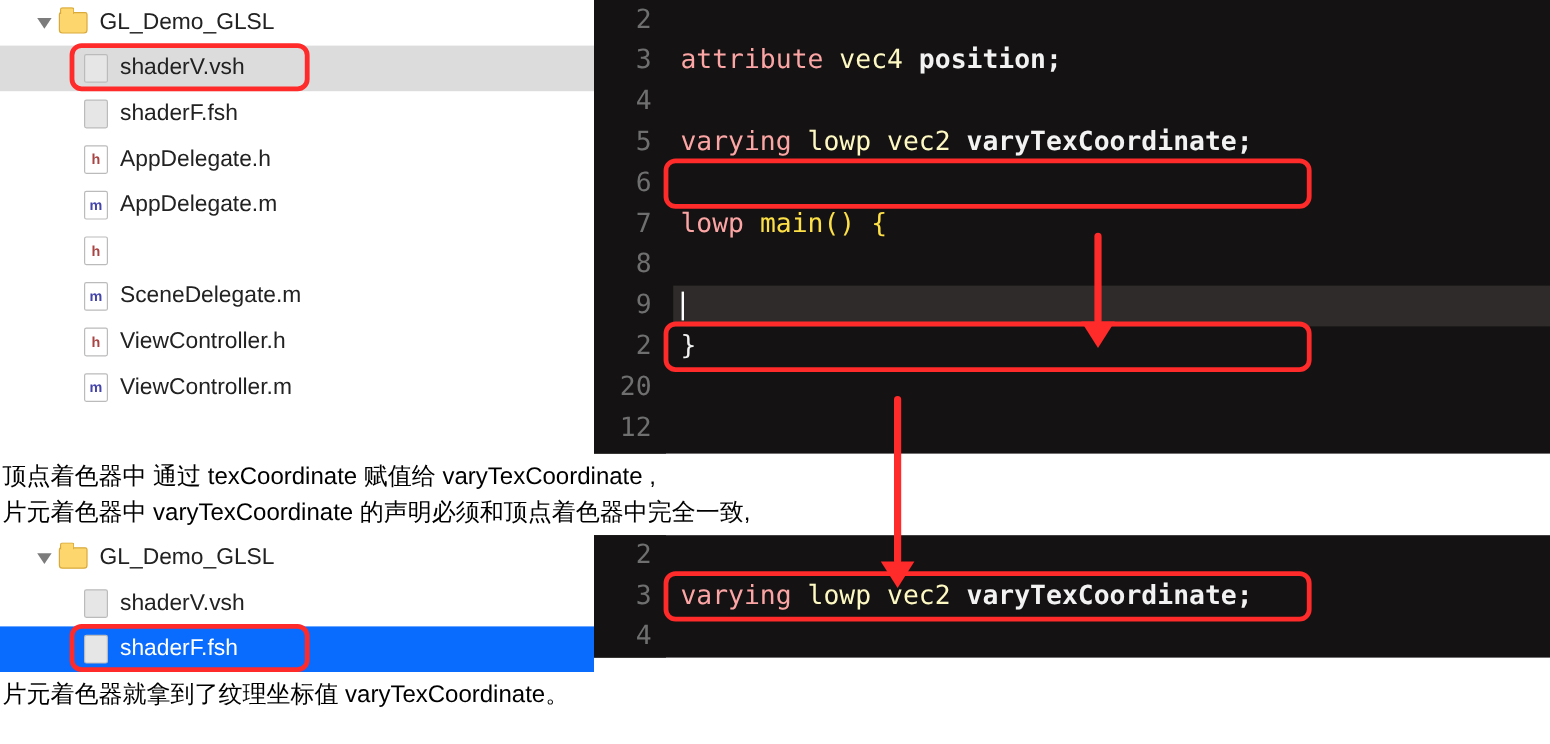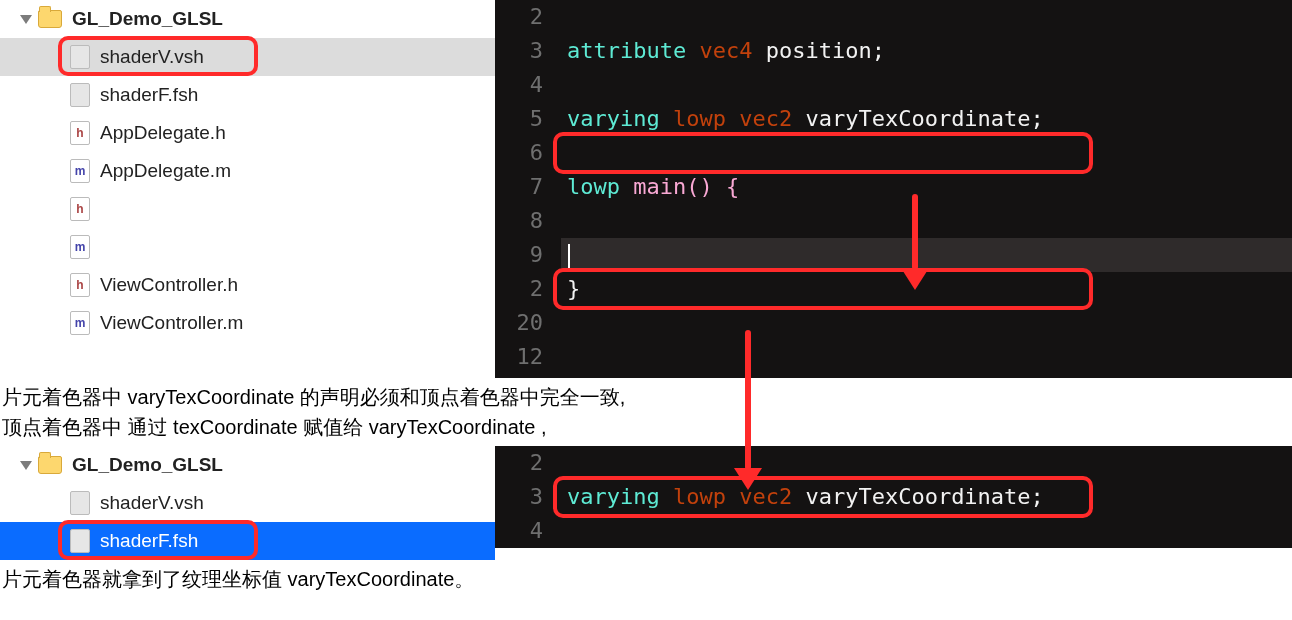--- a/index.html
+++ b/index.html
@@ -20,21 +20,21 @@
     font-size: 19px;
     color: #222;
     user-select: none;
   }
   .nav-item {
     display: flex;
     align-items: center;
     height: 38px;
     position: relative;
   }
-  .nav-item.depth0 { padding-left: 20px; font-weight: bold; }
+  .nav-item.depth0 { padding-left: 31px; }
   .nav-item.depth1 { padding-left: 70px; }
   .nav-item.selected-grey { background: #dcdcdc; }
   .nav-item.selected-blue { background: #0a6cff; color: #fff; }
 
   .disclosure {
     width: 0; height: 0;
     border-left: 6px solid transparent;
     border-right: 6px solid transparent;
     border-top: 9px solid #7c7c7c;
     margin-right: 6px;
@@ -105,24 +105,24 @@
     padding-left: 6px;
     position: relative;
   }
   .code-line {
     height: 34px;
     white-space: pre;
     color: #f2f2f2;
     padding-left: 6px;
   }
   .code-line.hl { background: #2f2b2b; }
-  .kw   { color: #5eead4; }   
-  .type { color: #c2410c; }   
-  .id   { color: #f2f2f2; }
-  .fn   { color: #f9a8d4; }
+  .kw   { color: #fca5a5; }   
+  .type { color: #fef9c3; }   
+  .id   { color: #f2f2f2; font-weight: bold; }
+  .fn   { color: #fde047; }
   .punc { color: #f2f2f2; }
 
   .editor2 { height: 102px; }
 
   .cursor {
     display:inline-block;
     width:2px;height:24px;
     background:#fff;
     vertical-align:middle;
     margin-left:1px;
@@ -178,20 +178,21 @@
       </div>
       <div class="nav-item depth1">
         <span class="file-icon m">m</span>
         <span class="label">AppDelegate.m</span>
       </div>
       <div class="nav-item depth1">
         <span class="file-icon h">h</span>
       </div>
       <div class="nav-item depth1">
         <span class="file-icon m">m</span>
+        <span class="label">SceneDelegate.m</span>
       </div>
       <div class="nav-item depth1">
         <span class="file-icon h">h</span>
         <span class="label">ViewController.h</span>
       </div>
       <div class="nav-item depth1">
         <span class="file-icon m">m</span>
         <span class="label">ViewController.m</span>
       </div>
     </div>
@@ -221,22 +222,22 @@
         <div class="code-line"></div>
         <div class="code-line hl"><span class="cursor"></span></div>
         <div class="red-box" style="left: -2px; top: 268px; height: 42px; width: 540px;"></div>
         <div class="code-line"><span class="punc">}</span></div>
         <div class="code-line"></div>
       </div>
   </div>
 </div>
 
 <div class="anno">
+  <div>顶点着色器中 通过 texCoordinate 赋值给 varyTexCoordinate ,</div>
   <div>片元着色器中 varyTexCoordinate 的声明必须和顶点着色器中完全一致,</div>
-  <div>顶点着色器中 通过 texCoordinate 赋值给 varyTexCoordinate ,</div>
 </div>
 
 <div class="row" style="height:114px;">
   <div class="nav" id="nav2">
       <div class="nav-item depth0">
         <span class="disclosure"></span>
         <span class="folder-icon"></span>
         <span class="label">GL_Demo_GLSL</span>
       </div>
       <div class="nav-item depth1">

